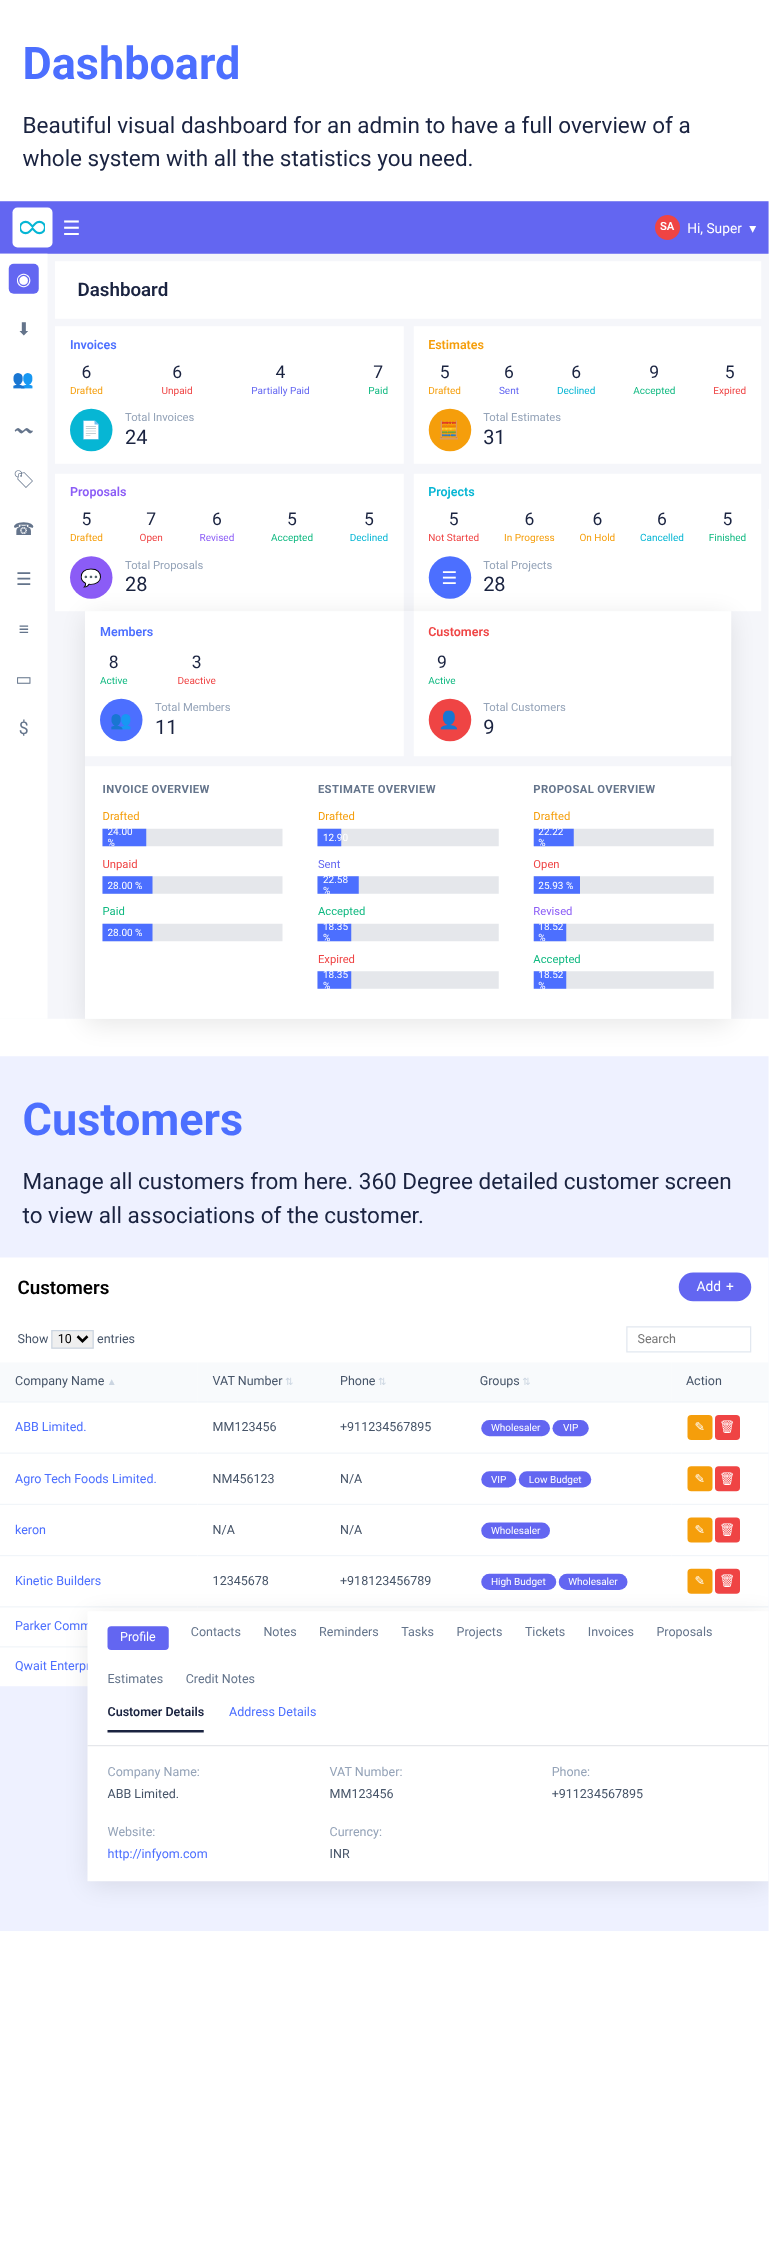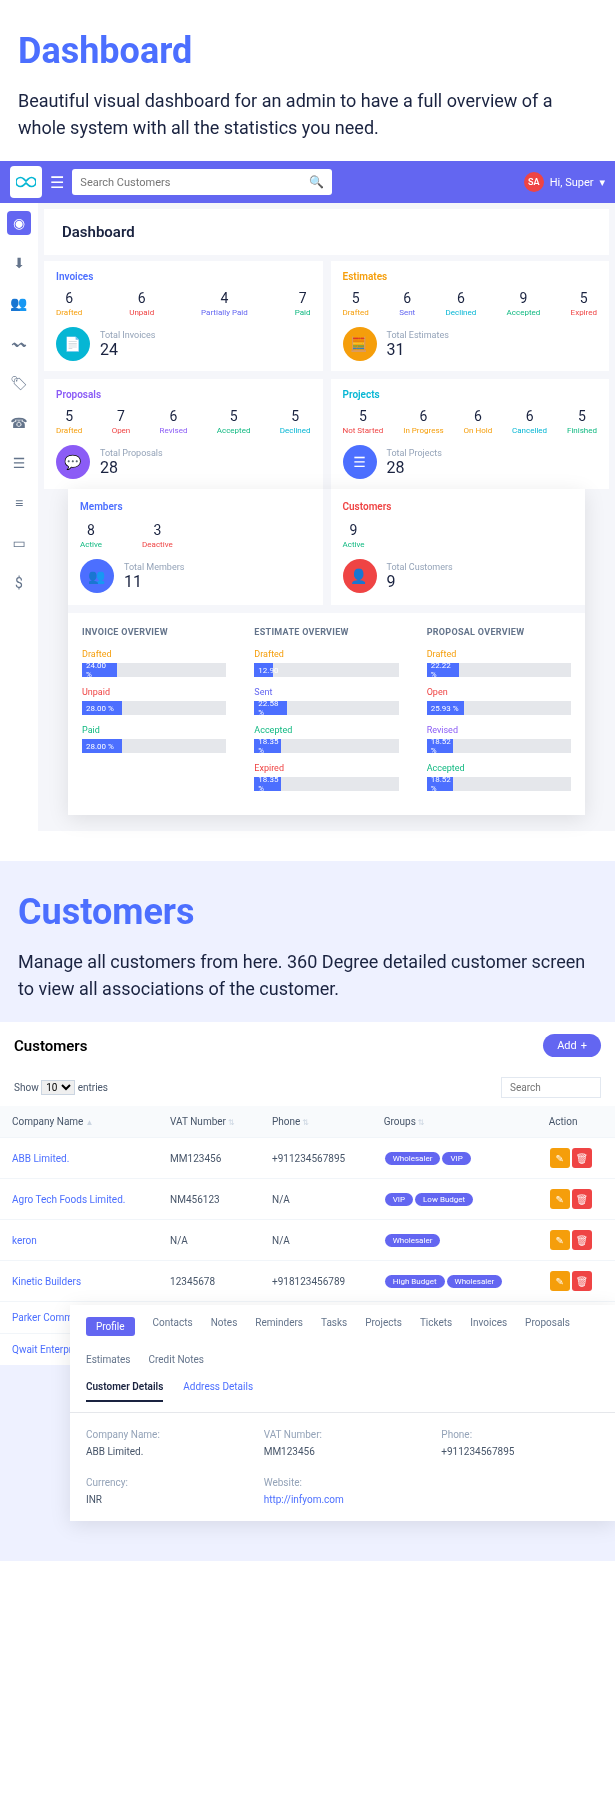--- a/index.html
+++ b/index.html
@@ -42,21 +42,21 @@
 .c-open{color:#ef4444}.c-rev{color:#8b5cf6}
 .c-nstart{color:#ef4444}.c-inprog{color:#f59e0b}.c-hold{color:#f59e0b}.c-cancel{color:#06b6d4}.c-fin{color:#10b981}
 .c-active{color:#10b981}.c-deact{color:#ef4444}
 
 .total-row{display:flex;align-items:center;gap:10px}
 .circ{width:34px;height:34px;border-radius:50%;display:flex;align-items:center;justify-content:center;color:#fff;font-size:14px}
 .circ.blue{background:#06b6d4}.circ.orange{background:#f59e0b}.circ.purple{background:#8b5cf6}.circ.navy{background:#4c6fff}.circ.teal{background:#4c6fff}.circ.red{background:#ef4444}
 .total-txt .tl{font-size:9px;color:#94a3b8}
 .total-txt .tv{font-size:16px;font-weight:400;color:#1a2340}
 
-.floating{position:relative;margin:-8px 30px 16px;box-shadow:0 4px 20px rgba(0,0,0,.1)}
+.floating{position:relative;margin:-8px 30px 0;box-shadow:0 4px 20px rgba(0,0,0,.1)}
 .float-row{display:flex;gap:8px;background:transparent}
 .fcard{background:#fff;flex:1;padding:12px}
 .fcard .ct{font-size:10px;font-weight:600;margin-bottom:10px}
 .ct.mem{color:#4c6fff}.ct.cust{color:#ef4444}
 
 .overview{background:#fff;margin-top:8px;padding:14px;display:flex;gap:28px}
 .ov-col{flex:1}
 .ov-title{font-size:9px;font-weight:700;color:#64748b;margin-bottom:12px;letter-spacing:.3px}
 .ov-item{margin-bottom:10px}
 .ov-label{font-size:9px;margin-bottom:4px}
@@ -100,24 +100,20 @@
 <p class="section-desc">Beautiful visual dashboard for an admin to have a full overview of a whole system with all the statistics you need.</p>
 
 <div class="shot">
   <div class="topbar">
     <div class="logo">
       <svg viewBox="0 0 24 24">
           <path d="M18.6 6.6c-1.4 0-2.8.6-3.8 1.6L12 11l-2.8-2.8C8.2 7.2 6.8 6.6 5.4 6.6 2.4 6.6 0 9 0 12s2.4 5.4 5.4 5.4c1.4 0 2.8-.6 3.8-1.6L12 13l2.8 2.8c1 1 2.4 1.6 3.8 1.6 3 0 5.4-2.4 5.4-5.4s-2.4-5.4-5.4-5.4z" fill="none" stroke="#06b6d4" stroke-width="2"></path>
         </svg>
     </div>
     <span class="hamb">☰</span>
-    <div class="search-wrap">
-      <input placeholder="Search Customers" style="">
-      <span class="mag">🔍</span>
-    </div>
     <div class="user-area">
       <span class="avatar">SA</span>
       <span>Hi, Super</span>
       <span>▾</span>
     </div>
   </div>
 
   <div class="body-wrap">
     <div class="sidebar">
       <div class="sb-ico active">◉</div>
@@ -499,22 +495,22 @@
         </div>
       <div class="dg-item">
           <div class="dgl">VAT Number:</div>
           <div class="dgv">MM123456</div>
         </div>
       <div class="dg-item">
           <div class="dgl">Phone:</div>
           <div class="dgv">+911234567895</div>
         </div>
       <div class="dg-item">
+          <div class="dgl">Website:</div>
+          <div class="dgv link">http://infyom.com</div>
+        </div>
+      <div class="dg-item">
           <div class="dgl">Currency:</div>
           <div class="dgv">INR</div>
         </div>
-      <div class="dg-item">
-          <div class="dgl">Website:</div>
-          <div class="dgv link">http://infyom.com</div>
-        </div>
     </div>
   </div>
 </div>
 
 </body></html>

